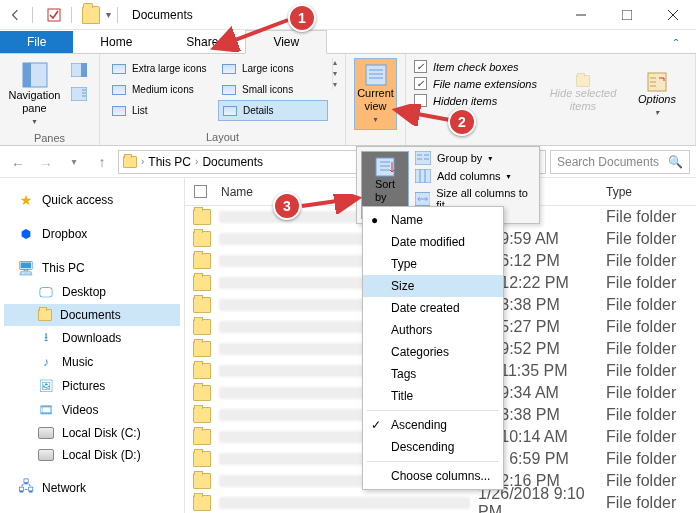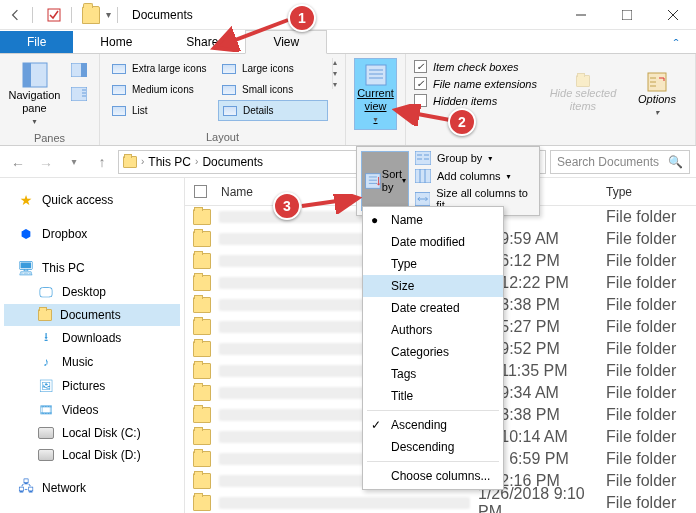--- a/index.html
+++ b/index.html
@@ -78,21 +78,21 @@
   .row { height:22px; display:flex; align-items:center; font-size:16px; }
   .row .thumb { width:18px; height:16px; background:#ffe28a; border:1px solid #d4b35a; border-radius:1px; margin-left:8px; position:relative; }
   .row .thumb::before { content:""; position:absolute; top:-3px; left:0; width:7px; height:3px; background:#ffe28a; border:1px solid #d4b35a; border-bottom:none; }
   .row .nameblur { flex:1; margin:0 8px; height:12px; background:#eee; border-radius:2px; filter:blur(1px);}
   .row .date { width:128px; color:#555; }
   .row .type { width:90px; color:#555; }
 
   
   .cv-panel { position:absolute; top:146px; left:356px; width:184px; background:#f5f5f5; border:1px solid #c0c0c0; box-shadow:2px 2px 4px rgba(0,0,0,0.15); z-index:30; padding:4px; font-size:12px; }
   .cv-top { display:flex; }
-  .cv-sort { width:48px; display:flex; flex-direction:row; align-items:center; justify-content:center; border:1px solid #8eb8e4; background:#a3a3a3; padding:4px 2px; font-size:11px; line-height:1.2;}
+  .cv-sort { width:48px; display:flex; flex-direction:column; align-items:center; justify-content:center; border:1px solid #8eb8e4; background:#737373; padding:4px 2px; font-size:11px; line-height:1.2;}
   .cv-sort .drop{font-size:8px;}
   .cv-right { flex:1; padding-left:6px; display:flex; flex-direction:column; gap:4px; }
   .cv-right-row { display:flex; align-items:center; gap:6px; font-size:11px; }
 
   
   .sort-menu { position:absolute; top:206px; left:362px; width:142px; background:#fff; border:1px solid #c0c0c0; box-shadow:2px 2px 5px rgba(0,0,0,0.2); z-index:40; font-size:12px; padding:2px 0;}
   .sort-menu .mi { height:22px; display:flex; align-items:center; padding:0 8px 0 28px; position:relative;}
   .sort-menu .mi.highlight { background:#cde6f7; }
   .sort-menu .mi .mark { position:absolute; left:8px; }
   .sort-menu .divider { height:1px; background:#e0e0e0; margin:3px 4px; }
@@ -104,21 +104,21 @@
   .disabled { color:#bbb; }
 
   .mini-icon { width:14px; height:10px; border:1px solid #6a9edb; background:linear-gradient(#cfe2f8,#eaf2fc); }
   .mini-folder { width:14px; height:12px; background:#ffe28a; border:1px solid #d4b35a; position:relative; border-radius:1px;}
   .mini-folder::before{content:"";position:absolute;top:-3px;left:0;width:6px;height:3px;background:#ffe28a;border:1px solid #d4b35a;border-bottom:none;}
   .star { color:#f0b000; font-size:14px; }
   .hd-icon{ width:16px; height:12px; border:1px solid #888; background:linear-gradient(#eee,#ccc); border-radius:2px;}
   .net-icon{ color:#3a7bd5; font-size:14px;}
   .desk-icon{ color:#3a9bdc; font-size:14px;}
   
-  .cv-btn-highlight{ border:1px solid #8eb8e4; background:#7dd3fc;text-decoration:underline; }
+  .cv-btn-highlight{ border:1px solid #8eb8e4; background:#fdba74; }
 </style>
 </head>
 <body>
 
 <div class="titlebar">
   <div class="qatbtn">
       <svg viewBox="0 0 10 10" width="12" height="12">
         <path d="M7 1 L3 5 L7 9" stroke="#555" fill="none" stroke-width="1"></path>
       </svg>
     </div>

